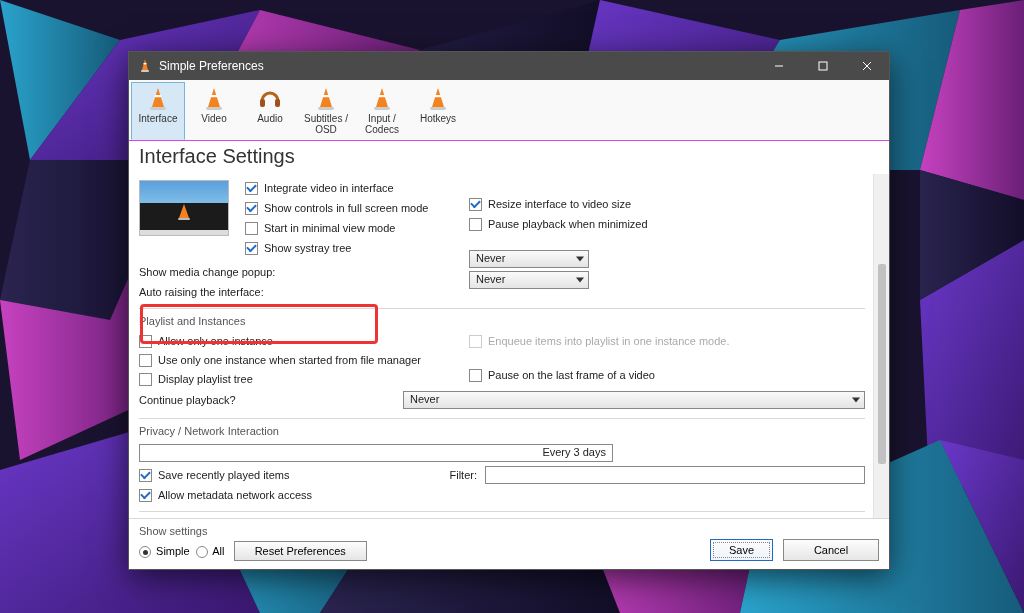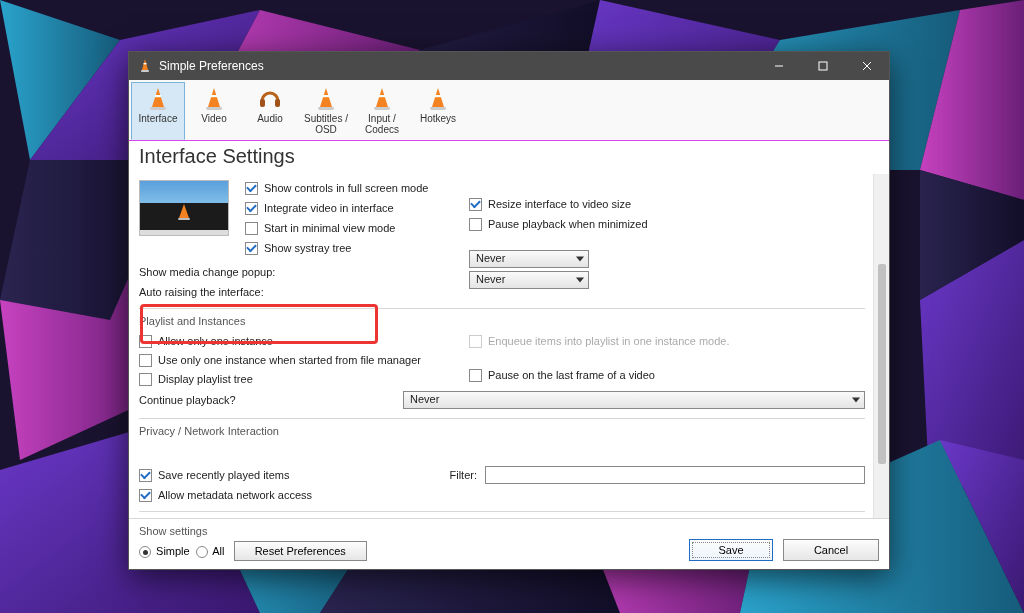--- a/index.html
+++ b/index.html
@@ -59,21 +59,21 @@
   .button { height: 20px; padding: 0 20px; border: 1px solid #888; background: linear-gradient(#fdfdfd,#e6e6e6); font-size:11px; display:inline-flex; align-items:center; justify-content:center; cursor:pointer; }
 
   .highlight-box { position:absolute; border: 3px solid #e33; border-radius:4px; pointer-events:none; }
 
   .footer { border-top: 1px solid #d8d8d8; padding: 6px 10px 8px 10px; flex:0 0 auto; display:flex; align-items:flex-end;}
   .showset { font-size:11px; }
   .showset .lab { color:#555; margin-bottom:4px; }
   .radio { width:12px;height:12px;border:1px solid #888;border-radius:50%;display:inline-flex;align-items:center;justify-content:center;vertical-align:middle;margin-right:2px;}
   .radio.checked::after{content:"";width:5px;height:5px;background:#333;border-radius:50%;}
   .footer .right { margin-left:auto; display:flex; gap:10px;}
-  .btn-save { height:22px; width:84px; border:1px solid #206bc4; background:linear-gradient(#fdfdfd,#eef4fb); font-size:11px; display:flex;align-items:center;justify-content:center; outline: 1px dotted #888; outline-offset:-4px;text-align:center;}
+  .btn-save { height:22px; width:63px; border:1px solid #206bc4; background:linear-gradient(#fdfdfd,#eef4fb); font-size:11px; display:flex;align-items:center;justify-content:center; outline: 1px dotted #888; outline-offset:-4px;text-align:center;}
   .btn-cancel { height:22px; width:96px; border:1px solid #888; background:linear-gradient(#fdfdfd,#e6e6e6); font-size:11px; display:flex;align-items:center;justify-content:center;}
 </style>
 </head>
 <body>
 
 <div class="wallpaper">
 <svg viewBox="0 0 1024 613" preserveAspectRatio="xMidYMid slice">
   <defs>
     <linearGradient id="g1" x1="0" y1="0" x2="1" y2="1">
           <stop offset="0" stop-color="#6a38c9"></stop>
@@ -226,25 +226,25 @@
           <div class="thumb" style="grid-row:1/6">
             <div class="thumbimg">
               <span class="mini-cone"><svg width="16" height="18" viewBox="0 0 16 18">
                       <polygon points="8,1 13,15 3,15" fill="#f58220"></polygon>
                       <rect x="2" y="15" width="12" height="2" rx="1" fill="#bbb"></rect>
                     </svg></span>
             </div>
           </div>
           <div class="row">
                 <span class="chk checked"></span>
+                <span class="lbl">Integrate video in interface</span>
+              </div>
+          <div class="row">
+                <span class="chk checked"></span>
                 <span class="lbl">Show controls in full screen mode</span>
-              </div>
-          <div class="row">
-                <span class="chk checked"></span>
-                <span class="lbl">Integrate video in interface</span>
               </div>
           <div class="row">
                 <span class="chk"></span>
                 <span class="lbl">Start in minimal view mode</span>
               </div>
           <div class="row">
                 <span class="chk checked"></span>
                 <span class="lbl">Show systray tree</span>
               </div>
           <div class="row" style="grid-column:1/3">
@@ -303,20 +303,25 @@
       </div>
       <div class="labelrow" style="margin-top:3px">
         <span class="lbl">Continue playback?</span>
         <div class="dropdown full" style="width:auto; grid-column:2/3"><span class="dd-text">Never</span><span class="dd-arrow"></span></div>
       </div>
     </div>
 
     <div class="section">
       <h4>Privacy / Network Interaction</h4>
       <div class="labelrow">
+        <div class="spinwrap">
+          <div class="spinner">
+                <div class="spin-text">Every 3 days</div>
+              </div>
+        </div>
       </div>
       <div class="filterrow" style="margin-top:3px">
         <div class="row">
               <span class="chk checked"></span>
               <span class="lbl">Save recently played items</span>
             </div>
         <span class="lbl" style="text-align:right">Filter:</span>
         <div class="textinput"></div>
       </div>
       <div class="row" style="margin-top:3px">

